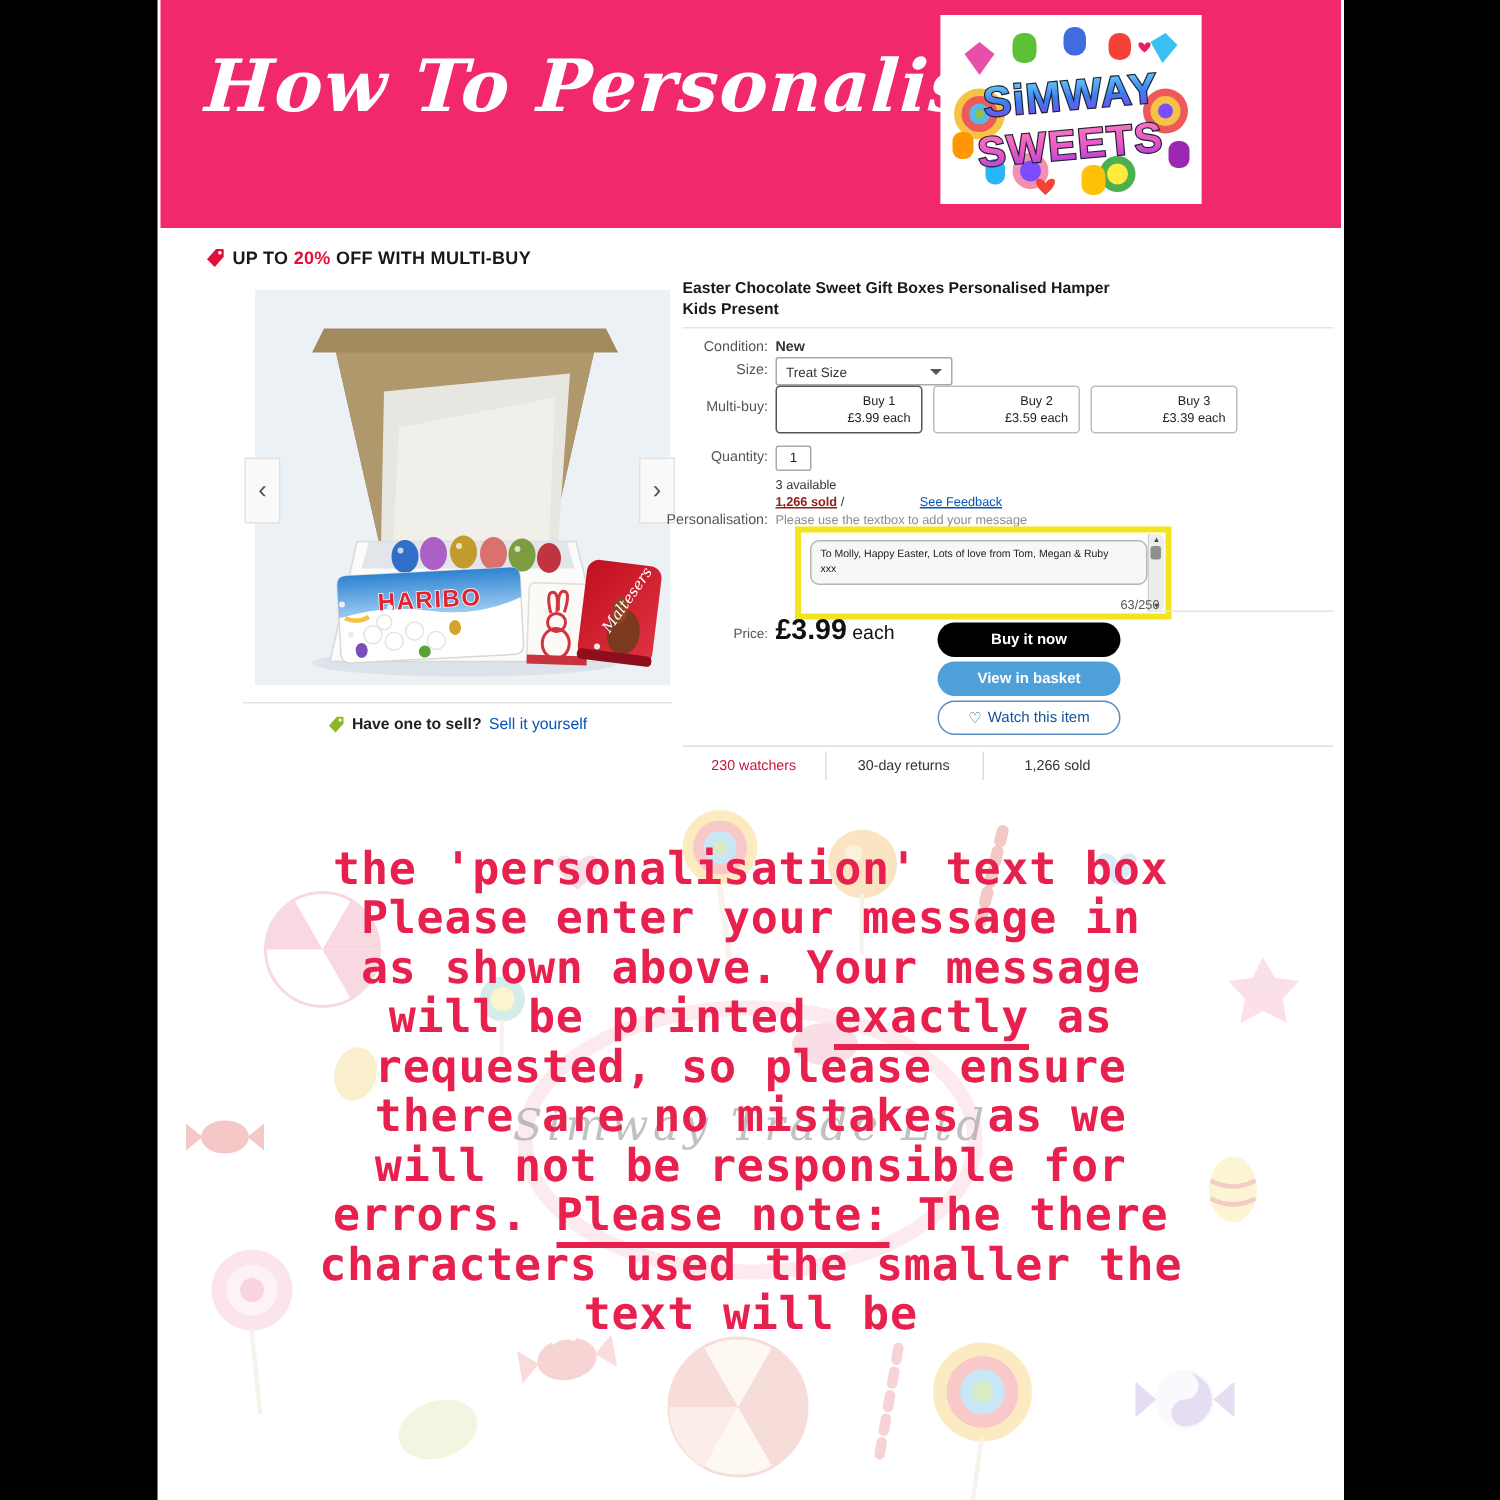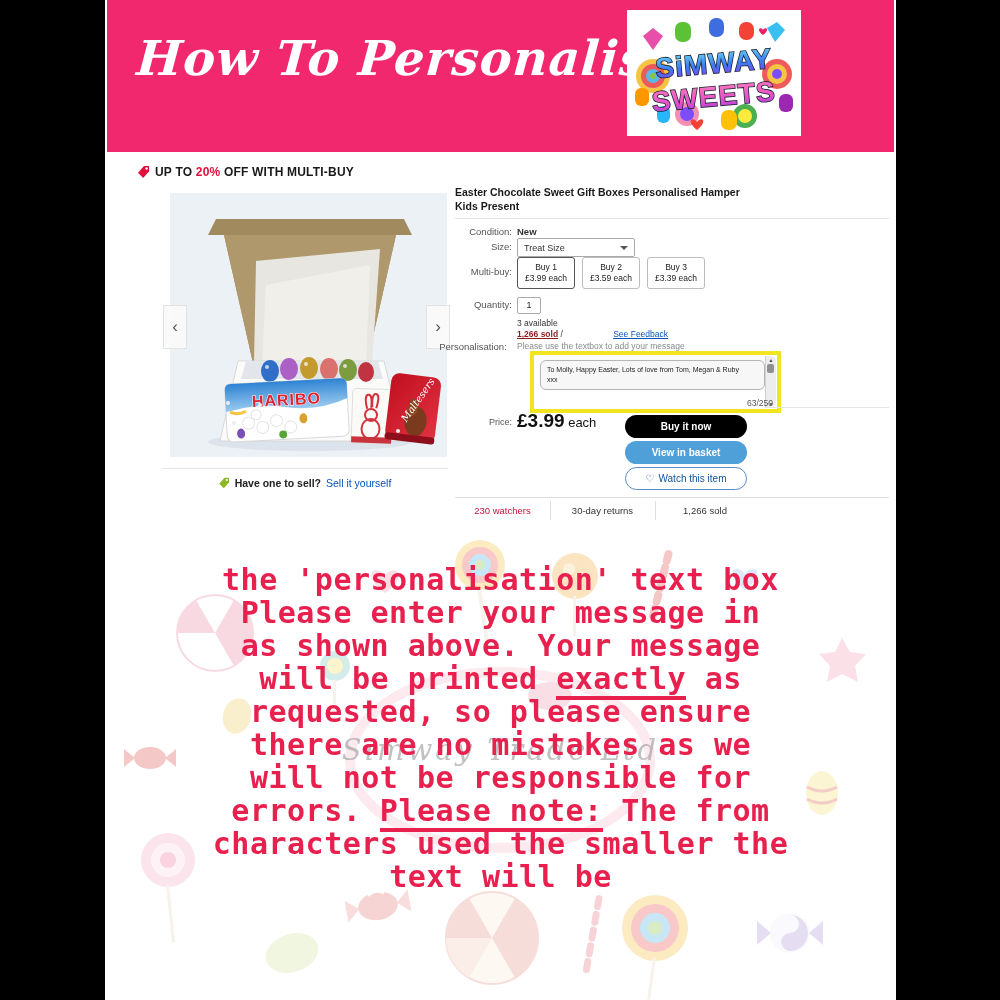--- a/index.html
+++ b/index.html
@@ -32,21 +32,21 @@
   .val{position:absolute;left:410px;font-size:9.5px;color:#222;}
   .cond-val{font-weight:bold;color:#333;}
   .size-box{position:absolute;left:410px;top:238px;width:104px;height:17px;border:1px solid #A9A9A9;
      border-radius:2px;background:#fff;font-size:9px;color:#333;display:flex;align-items:center;
      padding:0 6px;justify-content:space-between;}
   .caret{width:0;height:0;border-left:4px solid transparent;border-right:4px solid transparent;
      border-top:4px solid #555;}
   .mb-row{position:absolute;left:410px;top:257px;display:flex;gap:7px;}
   .mb-opt{width:56px;height:30px;border:1px solid #BDBDBD;border-radius:3px;background:#fff;
      display:flex;flex-direction:column;align-items:center;justify-content:center;
-     font-size:8.5px;color:#222;line-height:1.35;cursor:pointer;}
+     font-size:8.5px;color:#222;line-height:1.35;cursor:pointer;padding-left:40px;}
   .mb-opt.sel{border:1.5px solid #555;}
   .qty-box{position:absolute;left:410px;top:297px;width:22px;height:15px;border:1px solid #A9A9A9;
      border-radius:2px;font-size:9px;color:#222;text-align:center;line-height:15px;background:#fff;}
   .avail{position:absolute;left:410px;top:318px;font-size:8.5px;color:#333;}
   .sold-row{position:absolute;left:410px;top:329px;font-size:8.5px;color:#333;}
   .sold-link{color:#8F1D1D;font-weight:bold;text-decoration:underline;}
   .fb-link{color:#0654BA;text-decoration:underline;margin-left:48px;}
   .pers-hint{position:absolute;left:410px;top:341px;font-size:8.5px;color:#8a8a8a;}
   .ybox{position:absolute;left:423px;top:351px;width:243px;height:54px;border:4px solid #F2E51F;
      background:#fff;}
@@ -254,21 +254,21 @@
     </div>
 
     <div class="lbl" style="top:299px;">Quantity:</div>
     <div class="qty-box">1</div>
 
     <div class="avail">3 available</div>
     <div class="sold-row">
       <span class="sold-link">1,266 sold</span><span> / </span><span class="fb-link">See Feedback</span>
     </div>
 
-    <div class="lbl" style="top:341px;text-align:center;">Personalisation:</div>
+    <div class="lbl" style="top:341px;">Personalisation:</div>
     <div class="pers-hint">Please use the textbox to add your message</div>
 
     <div class="ybox">
       <div class="tbox">To Molly, Happy Easter, Lots of love from Tom, Megan &amp; Ruby xxx</div>
       <div class="sbar">
         <div class="up">▲</div>
         <div class="thumb"></div>
         <div class="dn">▼</div>
       </div>
       <div class="counter">63/250</div>
@@ -377,19 +377,19 @@
 
     <div class="watermark">Simway Trade Ltd</div>
     <div class="msg">
         <div><span>the 'personalisation' text box</span></div>
         <div><span>Please enter your message in</span></div>
         <div><span>as shown above. Your message</span></div>
         <div><span>will be printed </span><span class="u">exactly</span><span> as</span></div>
         <div><span>requested, so please ensure</span></div>
         <div><span>there are no mistakes as we</span></div>
         <div><span>will not be responsible for</span></div>
-        <div><span>errors. </span><span class="u">Please note:</span><span> The from</span></div>
+        <div><span>errors. </span><span class="u">Please note:</span><span> The there</span></div>
         <div><span>characters used the smaller the</span></div>
         <div><span>text will be</span></div>
       </div>
 
   </div>
 </div>
 
 </body></html>

